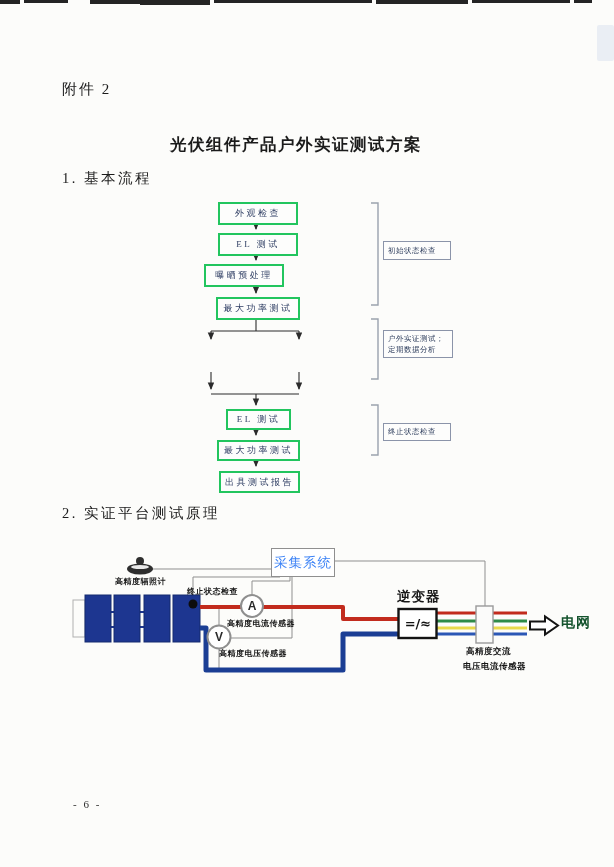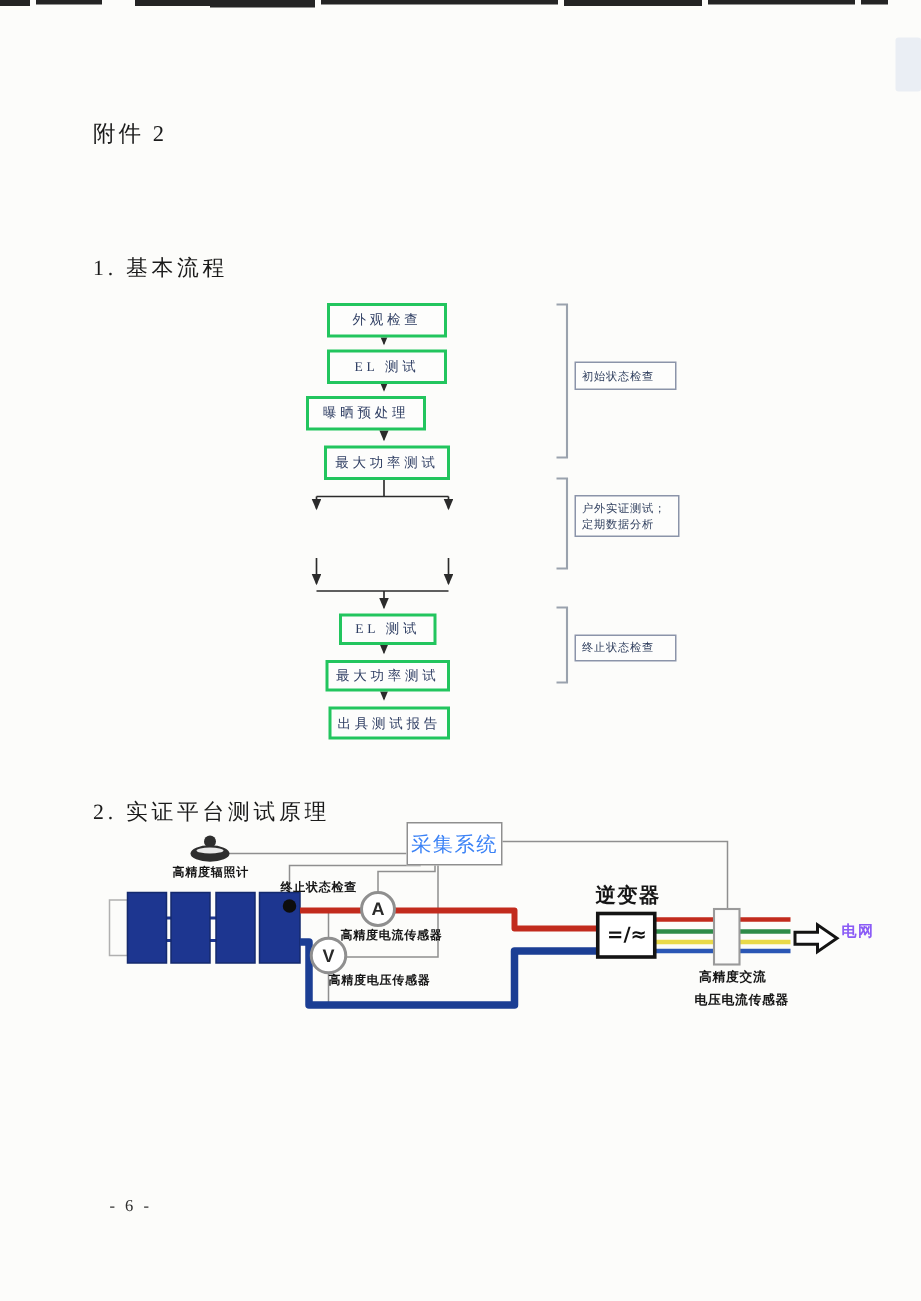--- a/index.html
+++ b/index.html
@@ -8,21 +8,21 @@
     background:#fcfcfa;overflow:hidden;
     font-family:"Liberation Serif",serif;color:#1b1b1b;
   }
   .overlay{position:absolute;left:0;top:0;z-index:1;pointer-events:none;}
   .txt{position:absolute;z-index:2;white-space:nowrap;}
   
   .attachment{left:62px;top:80px;font-size:15px;letter-spacing:2px;}
   .doc-title{left:0;top:134px;width:592px;text-align:center;font-size:16.5px;font-weight:bold;letter-spacing:1.5px;}
   .h1{font-size:14.5px;letter-spacing:2.5px;}
   .sec1{left:62px;top:169px;}
-  .sec2{left:62px;top:504px;margin-top:28px;}
+  .sec2{left:62px;top:504px;}
   .pagenum{left:73px;top:798px;font-size:11px;letter-spacing:2px;color:#2e2e2e;}
   
   .fbox{
     position:absolute;z-index:2;border:2px solid #22c55e;background:#fdfdfc;
     color:#2f3e63;font-size:9px;letter-spacing:2.5px;text-align:center;
     display:flex;align-items:center;justify-content:center;white-space:nowrap;
   }
   .stage{
     position:absolute;z-index:2;border:1px solid #8b94a9;background:#fdfdfc;
     color:#31405f;font-size:7.5px;letter-spacing:0.5px;
@@ -37,21 +37,21 @@
     display:flex;align-items:center;justify-content:center;
     font-size:13.5px;letter-spacing:1px;color:#3b82f6;
   }
   .meter-letter{position:absolute;z-index:3;width:16px;text-align:center;font-size:12px;font-weight:bold;color:#2a2a2a;font-family:"Liberation Sans",sans-serif;}
   .inv-label{position:absolute;z-index:2;left:397px;top:588px;font-size:13.5px;font-weight:600;letter-spacing:1px;color:#161616;}
   .inv-symbol{
     position:absolute;z-index:3;left:399px;top:609px;width:38px;height:29px;
     display:flex;align-items:center;justify-content:center;
     font-size:13px;font-weight:bold;color:#111;font-family:"DejaVu Sans",sans-serif;
   }
-  .grid-label{position:absolute;z-index:2;left:561px;top:614px;font-size:10px;font-weight:bold;letter-spacing:1px;color:#8b5cf6;}
+  .grid-label{position:absolute;z-index:2;left:561px;top:614px;font-size:14px;font-weight:bold;letter-spacing:1px;color:#14532d;}
   
   .art{position:absolute;background:#242424;z-index:4;}
   .smudge{position:absolute;z-index:0;}
 </style>
 </head>
 <body>
 
 <div class="page">
 
   <div>
@@ -60,20 +60,21 @@
       <span class="art" style="left:90px;top:0;width:118px;height:3.5px;"></span>
       <span class="art" style="left:140px;top:0;width:70px;height:5px;"></span>
       <span class="art" style="left:214px;top:0;width:158px;height:3px;"></span>
       <span class="art" style="left:376px;top:0;width:92px;height:3.5px;"></span>
       <span class="art" style="left:472px;top:0;width:98px;height:3px;"></span>
       <span class="art" style="left:574px;top:0;width:18px;height:3px;"></span>
     </div>
   <div class="smudge" style="left:597px;top:25px;width:17px;height:36px;background:rgba(140,170,215,0.16);border-radius:2px;"></div>
 
   <div class="txt attachment">附件 2</div>
+  <div class="txt doc-title">光伏组件产品户外实证测试方案</div>
   <div class="txt h1 sec1">1. 基本流程</div>
   <div class="txt h1 sec2">2. 实证平台测试原理</div>
   <div class="txt pagenum">- 6 -</div>
 
   <svg class="overlay" width="614" height="867" viewBox="0 0 614 867">
     <defs>
       <marker id="ah" markerWidth="8" markerHeight="8" refX="6" refY="3" orient="auto">
         <path d="M0,0 L7,3 L0,6 z" fill="#2b2b2b"></path>
       </marker>
     </defs>

